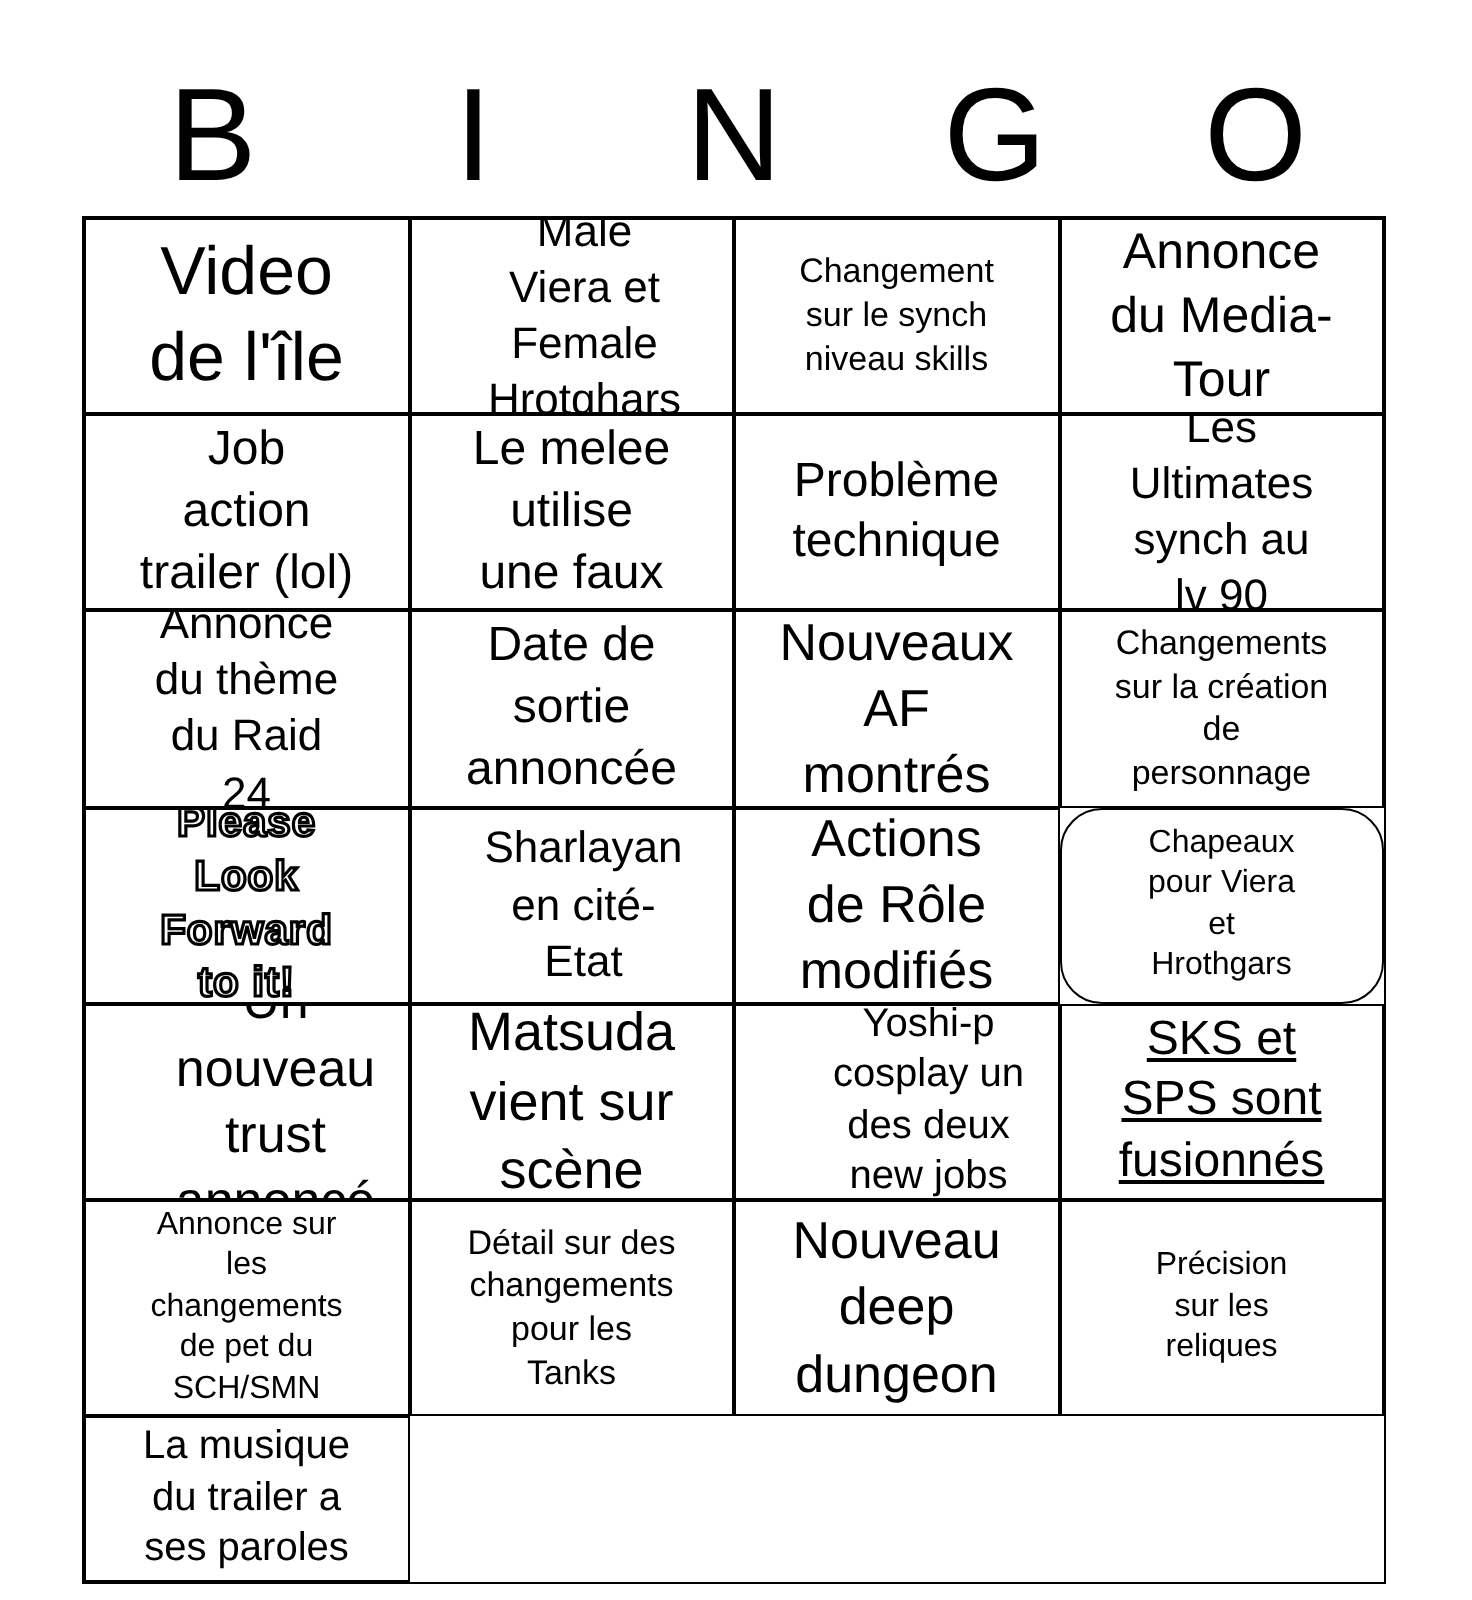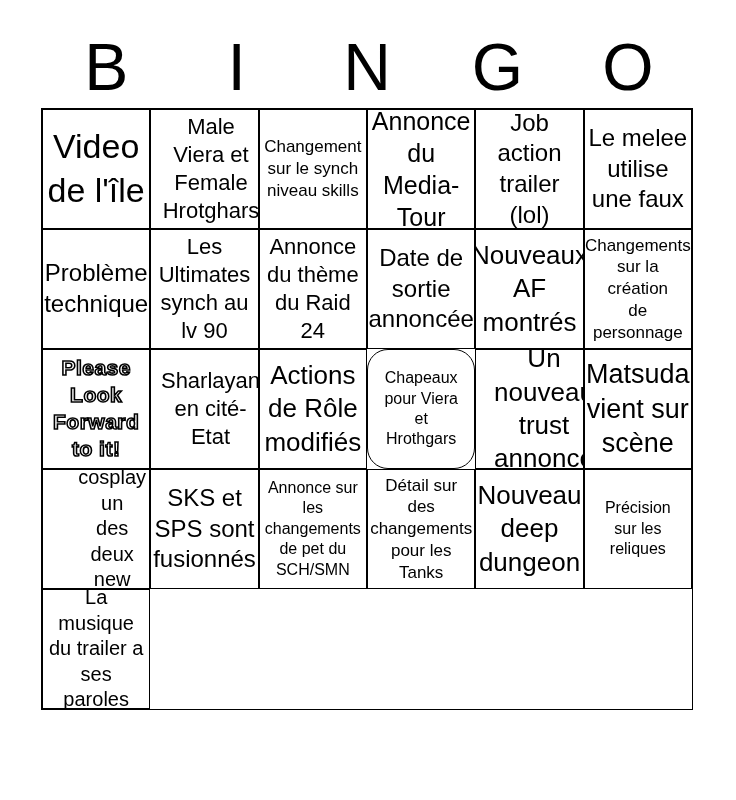--- a/index.html
+++ b/index.html
@@ -27,23 +27,23 @@
     font-size: 66px;
     line-height: 68px;
     font-weight: 400;
     color: #000000;
   }
   .bingo-grid {
     position: absolute;
     left: 41px;
     top: 108px;
     width: 652px;
-    height: 602px;
+    height: 684px;
     display: grid;
-    grid-template-columns: repeat(6, 1fr);
+    grid-template-columns: repeat(4, 1fr);
     grid-template-rows: repeat(5, 1fr);
     border: 1px solid #000000;
     background: #ffffff;
   }
   .cell {
     border: 1px solid #000000;
     display: flex;
     align-items: center;
     justify-content: center;
     text-align: center;
@@ -71,21 +71,21 @@
     color: #ffffff;
     -webkit-text-stroke: 1.6px #000000;
     letter-spacing: 0.5px;
   }
   .cell:nth-child(14) { font-size: 22px; padding-left: 15px; }
   .cell:nth-child(15) { font-size: 26px; }
   .cell:nth-child(16) { font-size: 16px; border-radius: 21px; }
   .cell:nth-child(17) { font-size: 26px; padding-left: 32px; }
   .cell:nth-child(18) { font-size: 27px; }
   .cell:nth-child(19) { font-size: 20px; padding-left: 35px; }
-  .cell:nth-child(20) { font-size: 24px; }
+  .cell:nth-child(20) { font-size: 24px; text-decoration: underline; }
   .cell:nth-child(21) { font-size: 16px; }
   .cell:nth-child(22) { font-size: 17px; }
   .cell:nth-child(23) { font-size: 26px; }
   .cell:nth-child(24) { font-size: 16px; text-align: center; }
   .cell:nth-child(25) { font-size: 20px; }
 </style>
 </head>
 <body>
 
 <div class="page">

